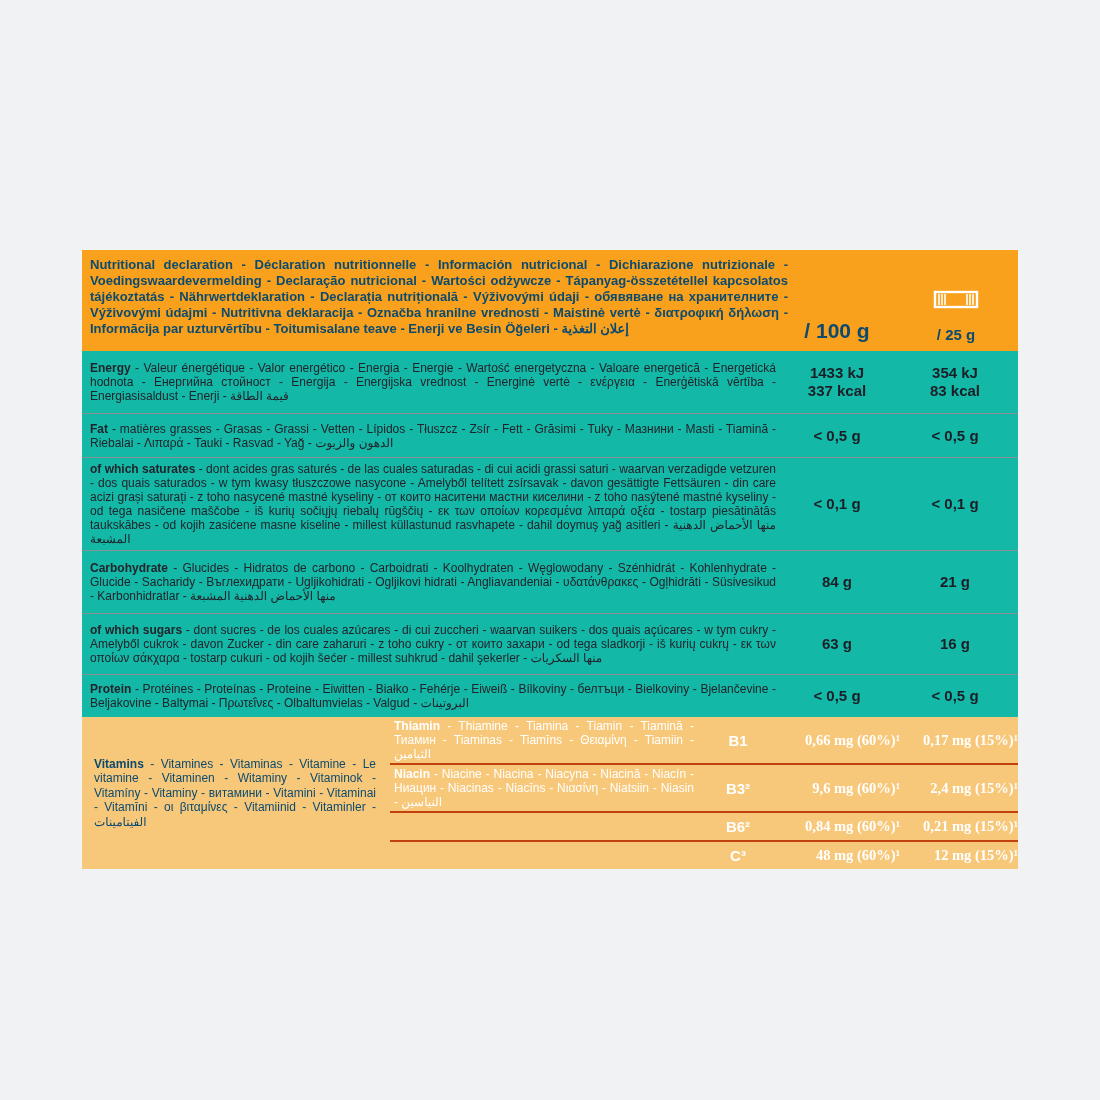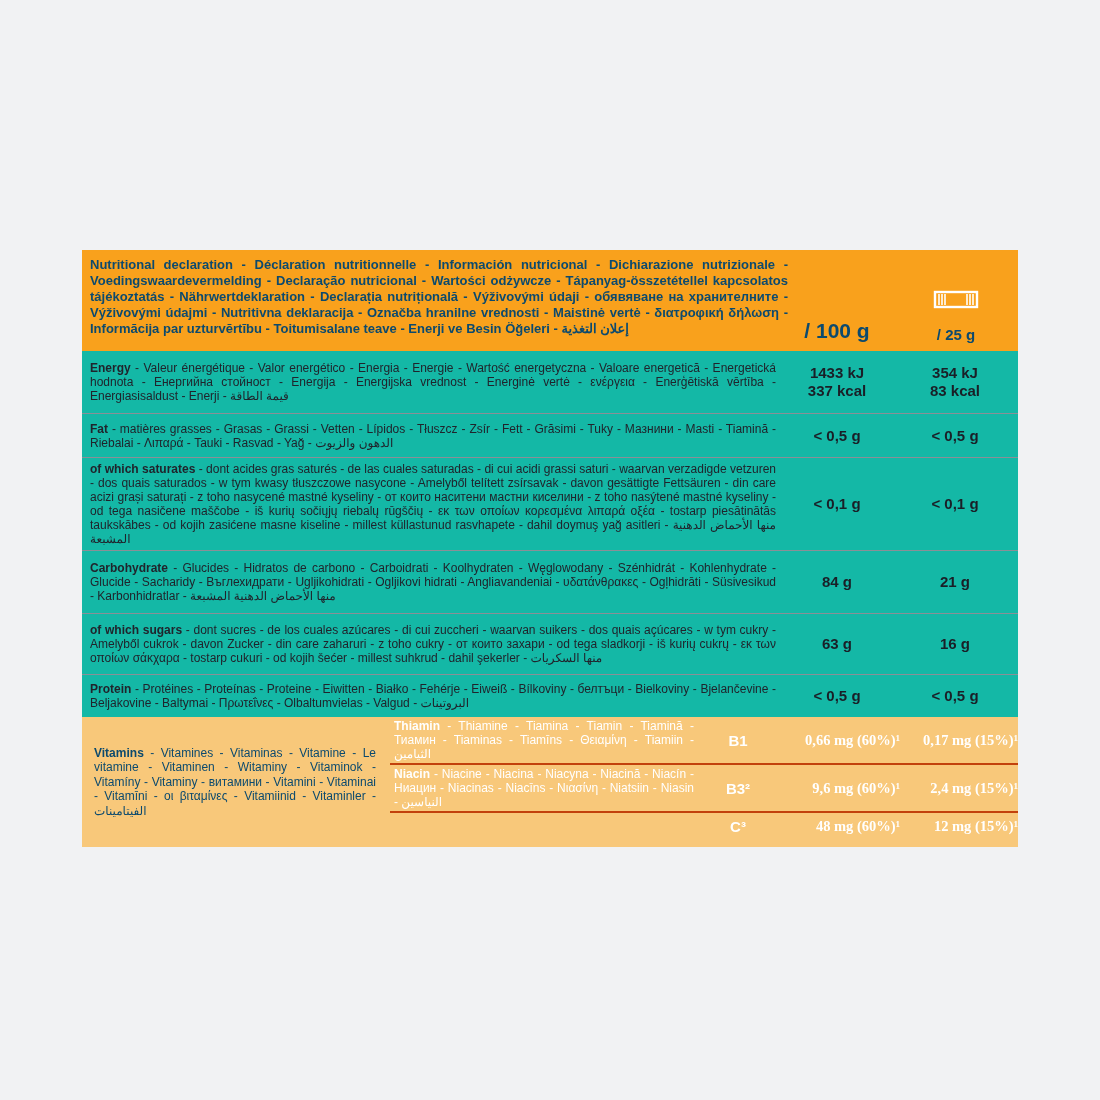--- a/index.html
+++ b/index.html
@@ -153,20 +153,26 @@
         <div class="vit-v vit-v25">0,17 mg (15%)¹</div>
       </div>
 
       <div class="vit-row vr-2">
         <div class="vit-langs"><span class="term">Niacin</span><span> - Niacine - Niacina - Niacyna - Niacină - Niacín - Ниацин - Niacinas - Niacīns - Νιασίνη - Niatsiin - Niasin - النياسين</span></div>
         <div class="vit-code">B3²</div>
         <div class="vit-v">9,6 mg (60%)¹</div>
         <div class="vit-v vit-v25">2,4 mg (15%)¹</div>
       </div>
 
+      <div class="vit-row vr-3">
+        <div class="vit-langs"></div>
+        <div class="vit-code">B6²</div>
+        <div class="vit-v">0,84 mg (60%)¹</div>
+        <div class="vit-v vit-v25">0,21 mg (15%)¹</div>
+      </div>
 
       <div class="vit-row vr-4">
         <div class="vit-langs"></div>
         <div class="vit-code">C³</div>
         <div class="vit-v">48 mg (60%)¹</div>
         <div class="vit-v vit-v25">12 mg (15%)¹</div>
       </div>
 
     </div>
   </div>

